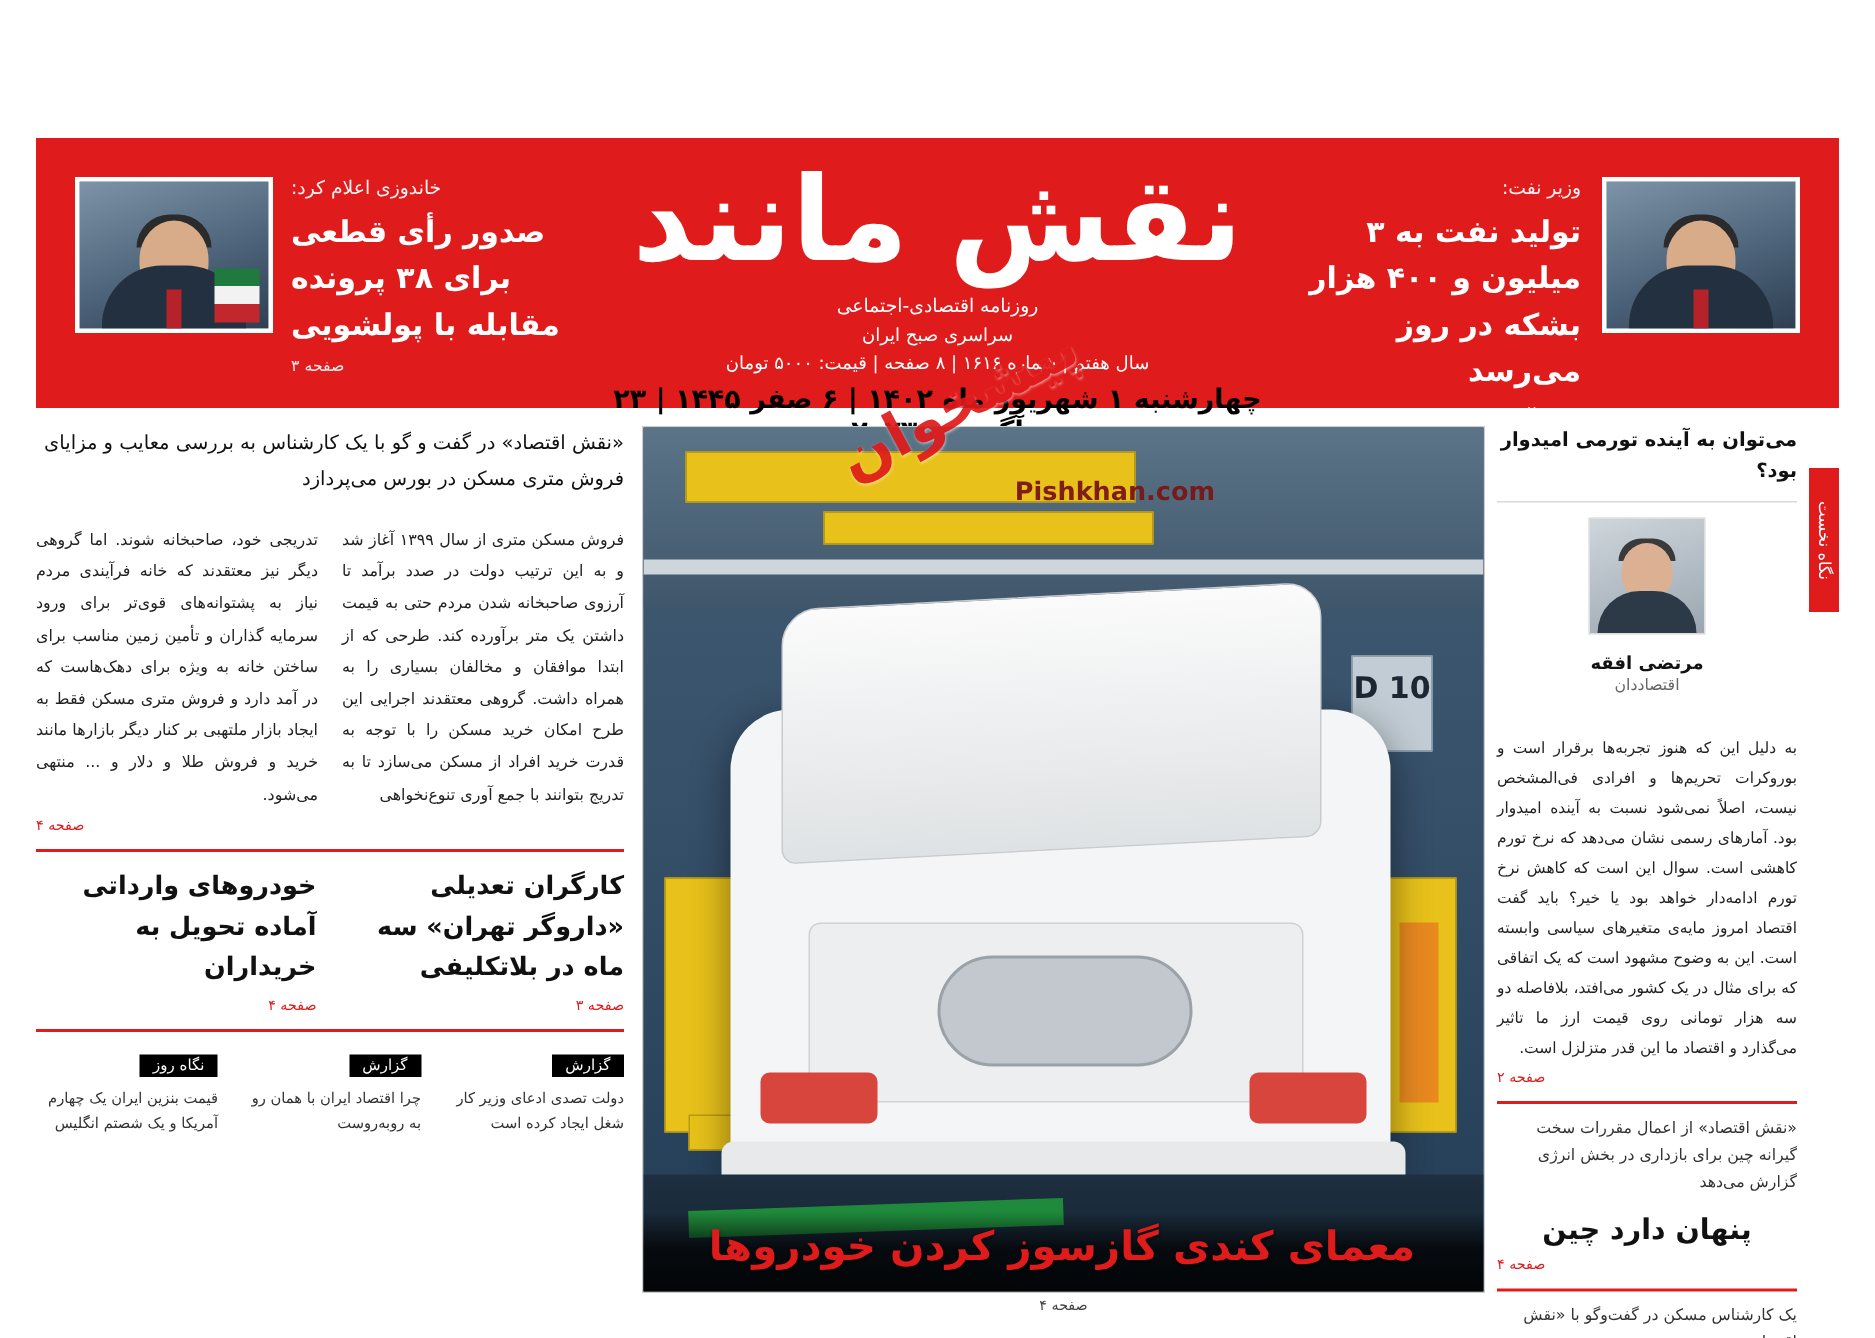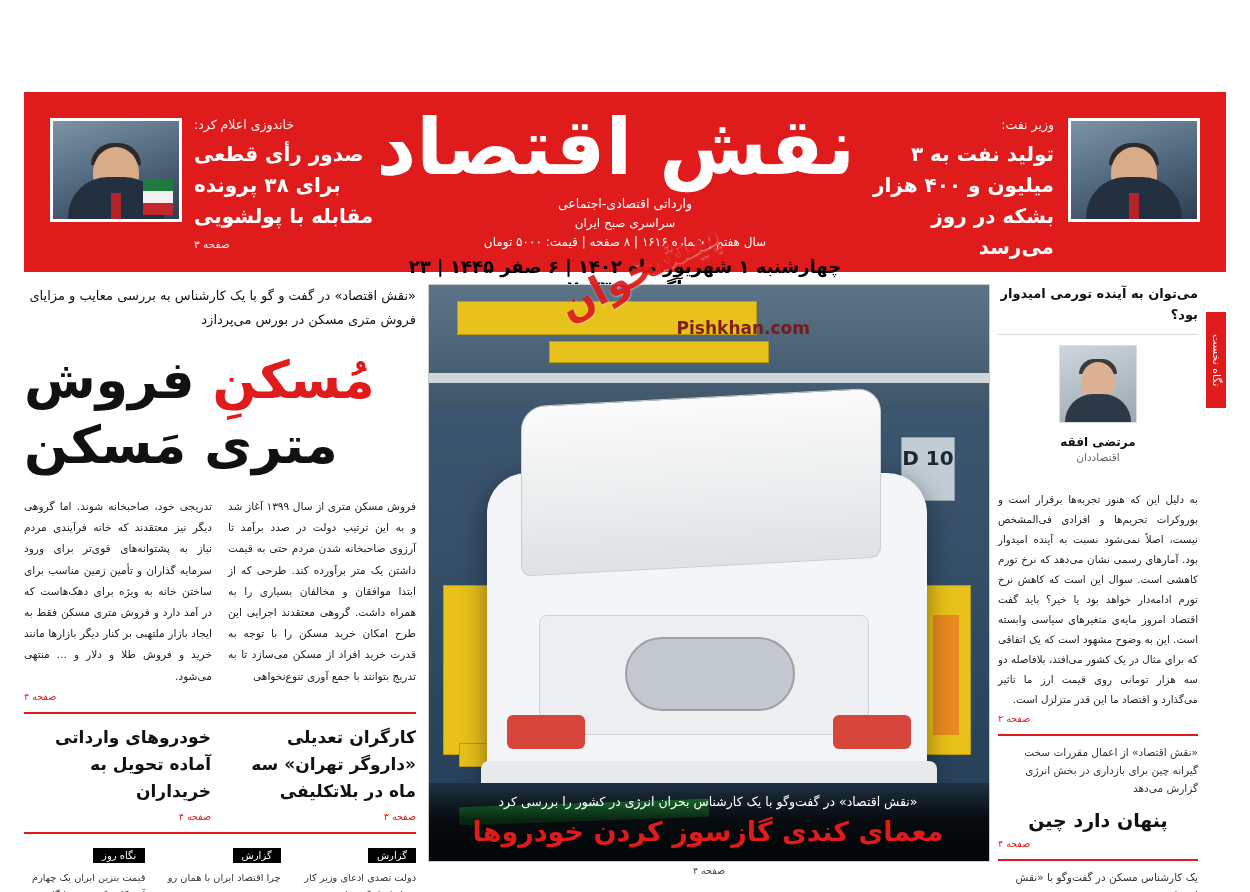--- a/index.html
+++ b/index.html
@@ -198,22 +198,22 @@
           <div class="tie"></div>
           <div class="flag"></div>
       </div>
       <div class="mh-side left">
         <div class="mh-kicker">خاندوزی اعلام کرد:</div>
         <div class="mh-head">صدور رأی قطعی برای ۳۸ پرونده مقابله با پولشویی</div>
         <div class="mh-page">صفحه ۳</div>
       </div>
 
       <div class="logo-wrap">
-        <div class="logo-title">نقش اقتصاد</div>
-        <div class="logo-sub">وارداتی اقتصادی-اجتماعی</div>
+        <div class="logo-title">نقش مانند</div>
+        <div class="logo-sub">روزنامه اقتصادی-اجتماعی</div>
         <div class="logo-sub2">سراسری صبح ایران</div>
         <div class="logo-sub2">سال هفتم | شماره ۱۶۱۶ | ۸ صفحه | قیمت: ۵۰۰۰ تومان</div>
         <div class="logo-date">چهارشنبه ۱ شهریور ماه ۱۴۰۲ | ۶ صفر ۱۴۴۵ | ۲۳ آگوست ۲۰۲۳</div>
         <div class="logo-site">naghsheeghtesadonline.ir</div>
       </div>
 
     </div>
   </div>
 
   <div class="content">
@@ -262,39 +262,31 @@
         <div class="ph-hood"></div>
         <div class="ph-trunk"></div>
         <div class="ph-tank"></div>
         <div class="ph-light-l"></div>
         <div class="ph-light-r"></div>
         <div class="ph-bumper"></div>
         <div class="ph-floor"></div>
         <div class="ph-green"></div>
 
         <div class="photo-caption">
-          <div class="photo-kicker">«نقش اقتصاد» در گفت‌وگو با یک کارشناس بحران انرژی در کشور را بررسی کرد</div>
           <div class="photo-title">معمای کندی گازسوز کردن خودروها</div>
         </div>
       </div>
       <div class="photo-pg" style="bottom:0;color:#444;">صفحه ۴</div>
     </div>
 
     <div class="col-left">
       <div class="lead-kicker">
         <span>«نقش اقتصاد» در گفت و گو با یک کارشناس به بررسی معایب و مزایای فروش متری مسکن در بورس می‌پردازد</span>
       </div>
 
-      <div class="lead-title">
-        <div>
-          <span class="hl">مُسکنِ</span>
-          <span>فروش</span>
-        </div>
-        <div>متری مَسکن</div>
-      </div>
 
       <div class="lead-body">
         <div>فروش مسکن متری از سال ۱۳۹۹ آغاز شد و به این ترتیب دولت در صدد برآمد تا آرزوی صاحبخانه شدن مردم حتی به قیمت داشتن یک متر برآورده کند. طرحی که از ابتدا موافقان و مخالفان بسیاری را به همراه داشت. گروهی معتقدند اجرایی این طرح امکان خرید مسکن را با توجه به قدرت خرید افراد از مسکن می‌سازد تا به تدریج بتوانند با جمع آوری تنوع‌نخواهی</div>
         <div>تدریجی خود، صاحبخانه شوند. اما گروهی دیگر نیز معتقدند که خانه فرآیندی مردم نیاز به پشتوانه‌های قوی‌تر برای ورود سرمایه گذاران و تأمین زمین مناسب برای ساختن خانه به ویژه برای دهک‌هاست که در آمد دارد و فروش متری مسکن فقط به ایجاد بازار ملتهبی بر کنار دیگر بازارها مانند خرید و فروش طلا و دلار و ... منتهی می‌شود.</div>
       </div>
       <div class="lead-pg">صفحه ۴</div>
 
       <div class="hr-red"></div>
 
       <div class="two-up">

